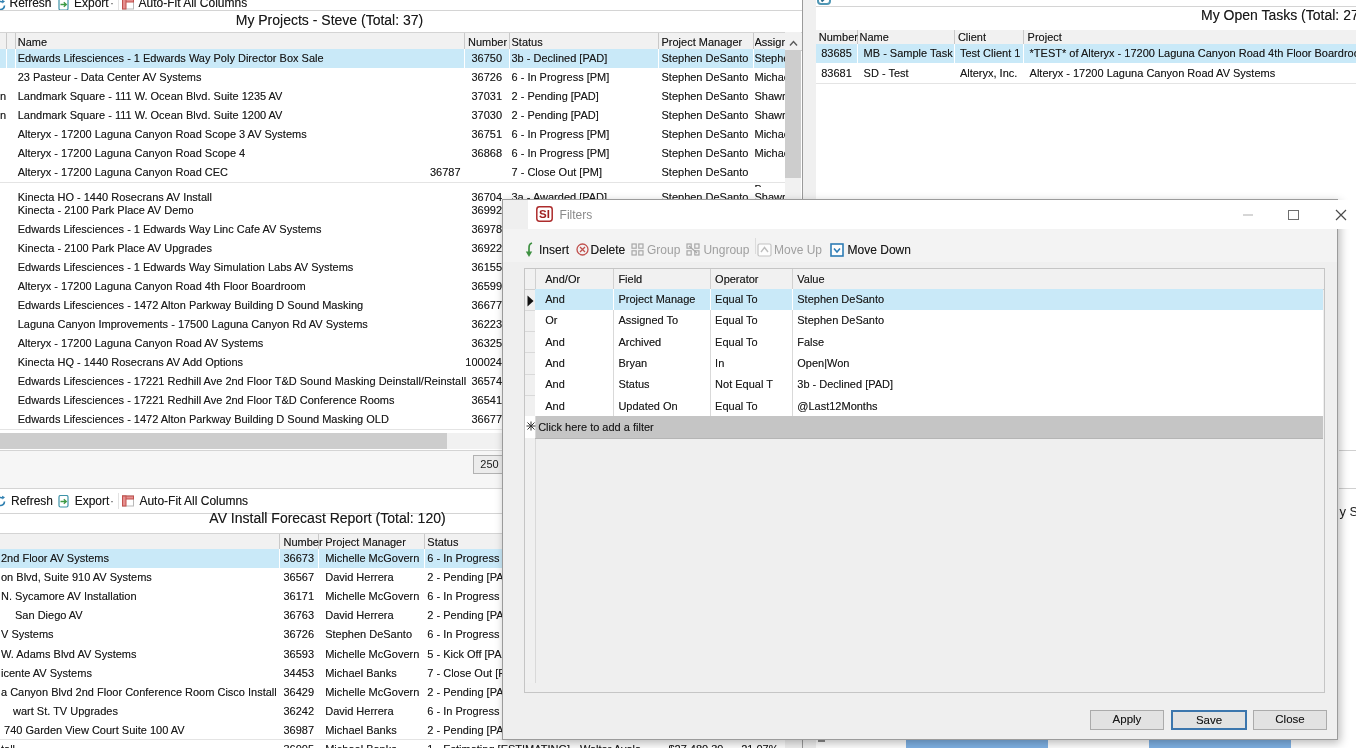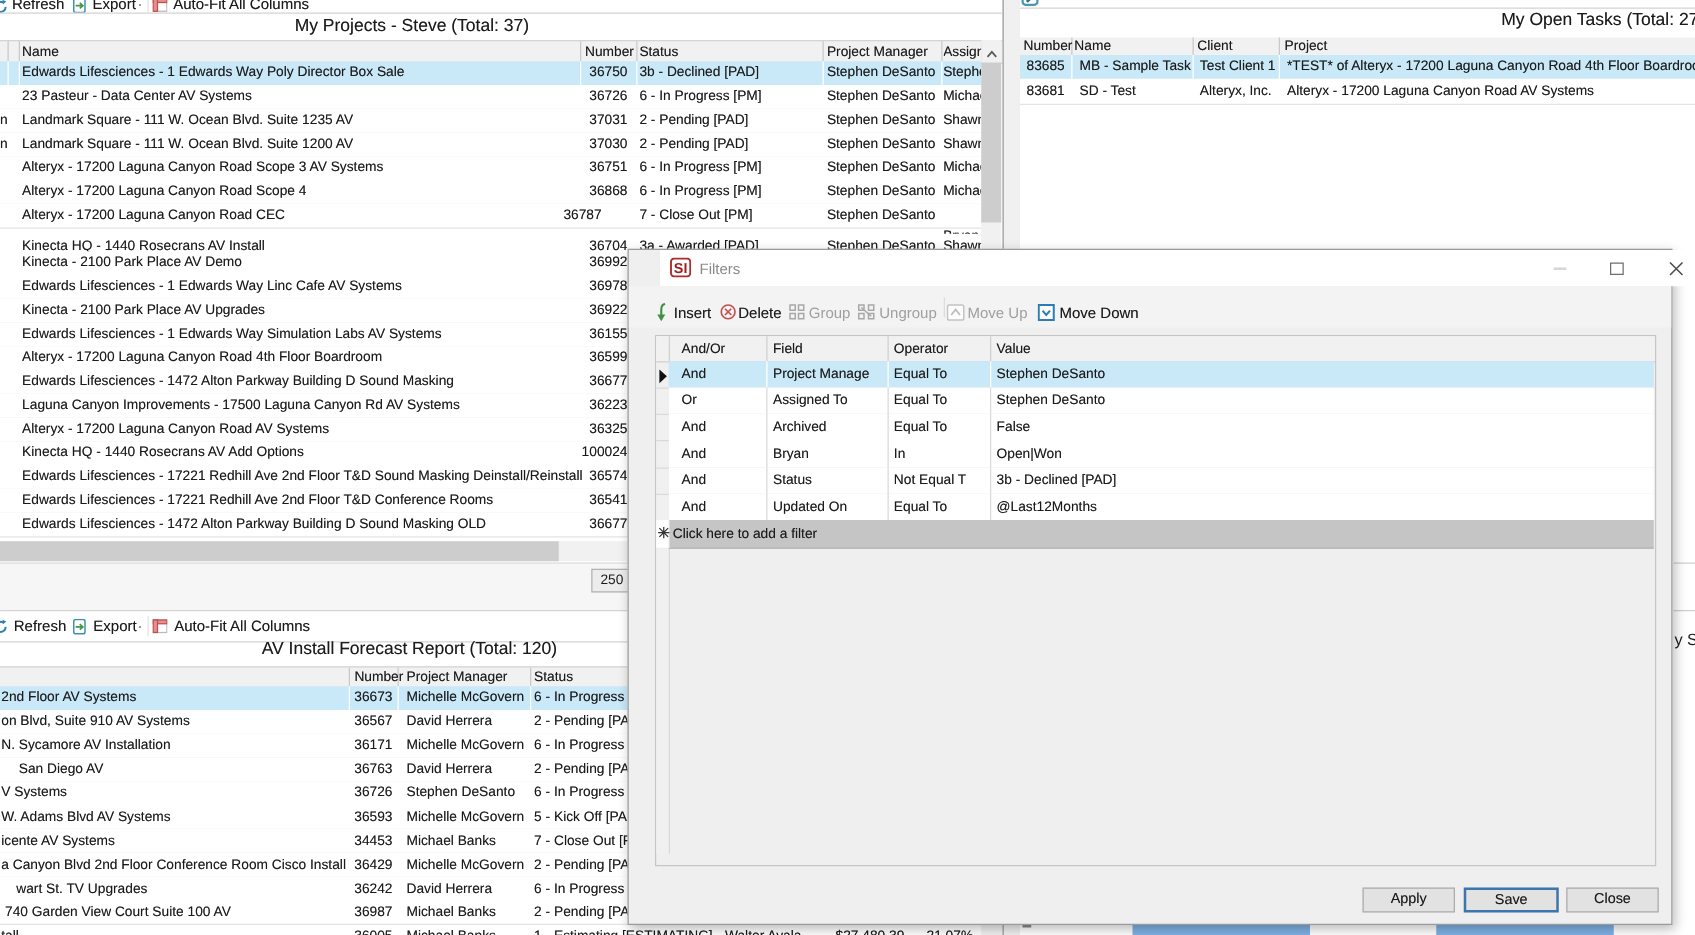--- a/index.html
+++ b/index.html
@@ -93,21 +93,21 @@
 </div>
 <div class="abs" style="left:0;top:143.6px;width:785px;height:19.0px;background:#fff;border-bottom:1px solid #e4e4e4;">
 <div class="txt r11" style="left:17.7px;top:3.5px;">Alteryx - 17200 Laguna Canyon Road Scope 4</div>
 <div class="txt r11" style="left:430px;top:3.5px;width:72px;text-align:right;">36868</div>
 <div class="txt r11" style="left:511.5px;top:3.5px;">6 - In Progress [PM]</div>
 <div class="txt r11" style="left:661.5px;top:3.5px;">Stephen DeSanto</div>
 <div class="txt r11" style="left:754.5px;top:3.5px;width:30px;overflow:hidden;">Michael</div>
 </div>
 <div class="abs" style="left:0;top:162.6px;width:785px;height:19.0px;background:#fff;border-bottom:1px solid #e4e4e4;">
 <div class="txt r11" style="left:17.7px;top:3.5px;">Alteryx - 17200 Laguna Canyon Road CEC</div>
-<div class="txt r11" style="left:430px;top:3.5px;width:72px;text-align:center;">36787</div>
+<div class="txt r11" style="left:430px;top:3.5px;width:72px;text-align:left;">36787</div>
 <div class="txt r11" style="left:511.5px;top:3.5px;">7 - Close Out [PM]</div>
 <div class="txt r11" style="left:661.5px;top:3.5px;">Stephen DeSanto</div>
 <div class="txt r11" style="left:754.5px;top:20px;width:30px;overflow:hidden;">Bryan</div>
 </div>
 <div class="abs" style="left:0;top:187px;width:785px;height:19.0px;background:#fff;border-bottom:1px solid #e4e4e4;">
 <div class="txt r11" style="left:17.7px;top:3.5px;">Kinecta HQ - 1440 Rosecrans AV Install</div>
 <div class="txt r11" style="left:430px;top:3.5px;width:72px;text-align:right;">36704</div>
 <div class="txt r11" style="left:511.5px;top:3.5px;">3a - Awarded [PAD]</div>
 <div class="txt r11" style="left:661.5px;top:3.5px;">Stephen DeSanto</div>
 <div class="txt r11" style="left:754.5px;top:3.5px;width:30px;overflow:hidden;">Shawn</div>

